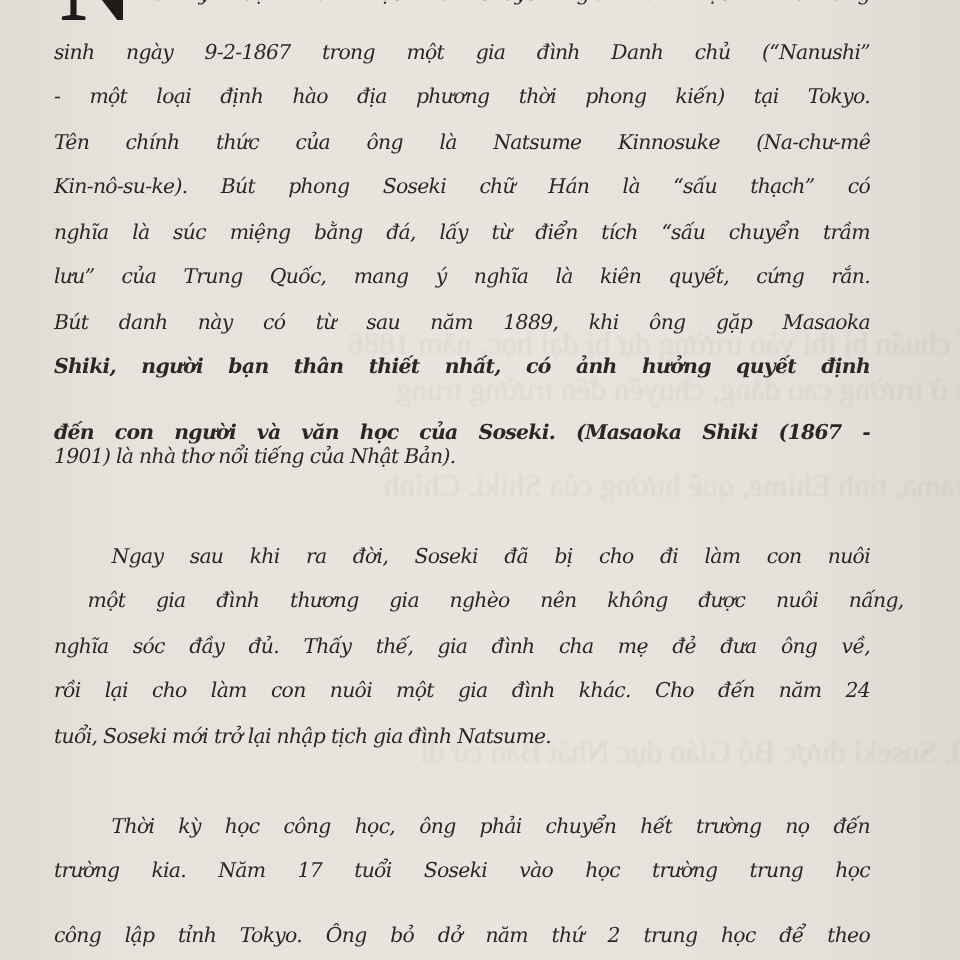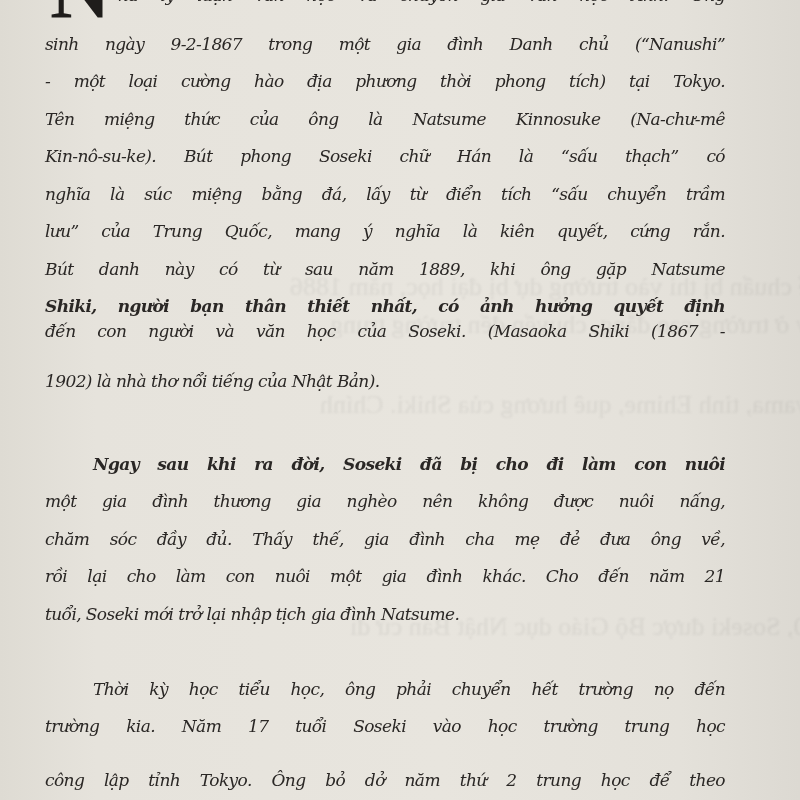--- a/index.html
+++ b/index.html
@@ -69,38 +69,38 @@
     <div style="left:330px; top:310px;">ông thôi dạy ở trường cao đẳng, chuyển đến trường trung</div>
     <div style="left:320px; top:390px;">học Matsuyama, tỉnh Ehime, quê hương của Shiki. Chính</div>
     <div style="left:350px; top:612px;">Năm 1900, Soseki được Bộ Giáo dục Nhật Bản cử đi</div>
   </div>
 
   <div class="drop-cap">N</div>
 
   <div>
     <div class="line first-cut">hà lý luận văn học và chuyên gia văn học Anh. Ông</div>
     <div class="line" style="top:27px;">sinh ngày 9-2-1867 trong một gia đình Danh chủ (“Nanushi”</div>
-    <div class="line" style="top:64px;">- một loại cường hào địa phương thời phong tích) tại Tokyo.</div>
-    <div class="line" style="top:102px;">Tên miệng thức của ông là Natsume Kinnosuke (Na-chư-mê</div>
+    <div class="line" style="top:64px;">- một loại định hào địa phương thời phong kiến) tại Tokyo.</div>
+    <div class="line" style="top:102px;">Tên chính thức của ông là Natsume Kinnosuke (Na-chư-mê</div>
     <div class="line" style="top:139px;">Kin-nô-su-ke). Bút phong Soseki chữ Hán là “sấu thạch” có</div>
     <div class="line" style="top:177px;">nghĩa là súc miệng bằng đá, lấy từ điển tích “sấu chuyển trầm</div>
     <div class="line" style="top:214px;">lưu” của Trung Quốc, mang ý nghĩa là kiên quyết, cứng rắn.</div>
-    <div class="line" style="top:252px;">Bút danh này có từ sau năm 1889, khi ông gặp Natsume</div>
+    <div class="line" style="top:252px;">Bút danh này có từ sau năm 1889, khi ông gặp Masaoka</div>
     <div class="line" style="top:289px;font-weight:bold;">Shiki, người bạn thân thiết nhất, có ảnh hưởng quyết định</div>
-    <div class="line" style="top:314px;">đến con người và văn học của Soseki. (Masaoka Shiki (1867 -</div>
-    <div class="line last" style="top:364px;">1902) là nhà thơ nổi tiếng của Nhật Bản).</div>
+    <div class="line" style="top:344px;font-weight:bold;">đến con người và văn học của Soseki. (Masaoka Shiki (1867 -</div>
+    <div class="line last" style="top:364px;">1901) là nhà thơ nổi tiếng của Nhật Bản).</div>
   </div>
 
   <div>
-    <div class="line indent" style="top:447px;font-weight:bold;">Ngay sau khi ra đời, Soseki đã bị cho đi làm con nuôi</div>
-    <div class="line" style="top:484px;">một gia đình thương gia nghèo nên không được nuôi nấng,</div>
-    <div class="line" style="top:522px;">chăm sóc đầy đủ. Thấy thế, gia đình cha mẹ đẻ đưa ông về,</div>
-    <div class="line" style="top:559px;">rồi lại cho làm con nuôi một gia đình khác. Cho đến năm 21</div>
+    <div class="line indent" style="top:447px;">Ngay sau khi ra đời, Soseki đã bị cho đi làm con nuôi</div>
+    <div class="line" style="top:484px;margin-left:28px;">một gia đình thương gia nghèo nên không được nuôi nấng,</div>
+    <div class="line" style="top:522px;">nghĩa sóc đầy đủ. Thấy thế, gia đình cha mẹ đẻ đưa ông về,</div>
+    <div class="line" style="top:559px;">rồi lại cho làm con nuôi một gia đình khác. Cho đến năm 24</div>
     <div class="line last" style="top:597px;">tuổi, Soseki mới trở lại nhập tịch gia đình Natsume.</div>
   </div>
 
   <div>
-    <div class="line indent" style="top:672px;">Thời kỳ học tiểu học, ông phải chuyển hết trường nọ đến</div>
+    <div class="line indent" style="top:672px;">Thời kỳ học công học, ông phải chuyển hết trường nọ đến</div>
     <div class="line" style="top:709px;">trường kia. Năm 17 tuổi Soseki vào học trường trung học</div>
     <div class="line" style="top:747px;margin-top:16px;">công lập tỉnh Tokyo. Ông bỏ dở năm thứ 2 trung học để theo</div>
   </div>
 
 </div>
 
 </body></html>

